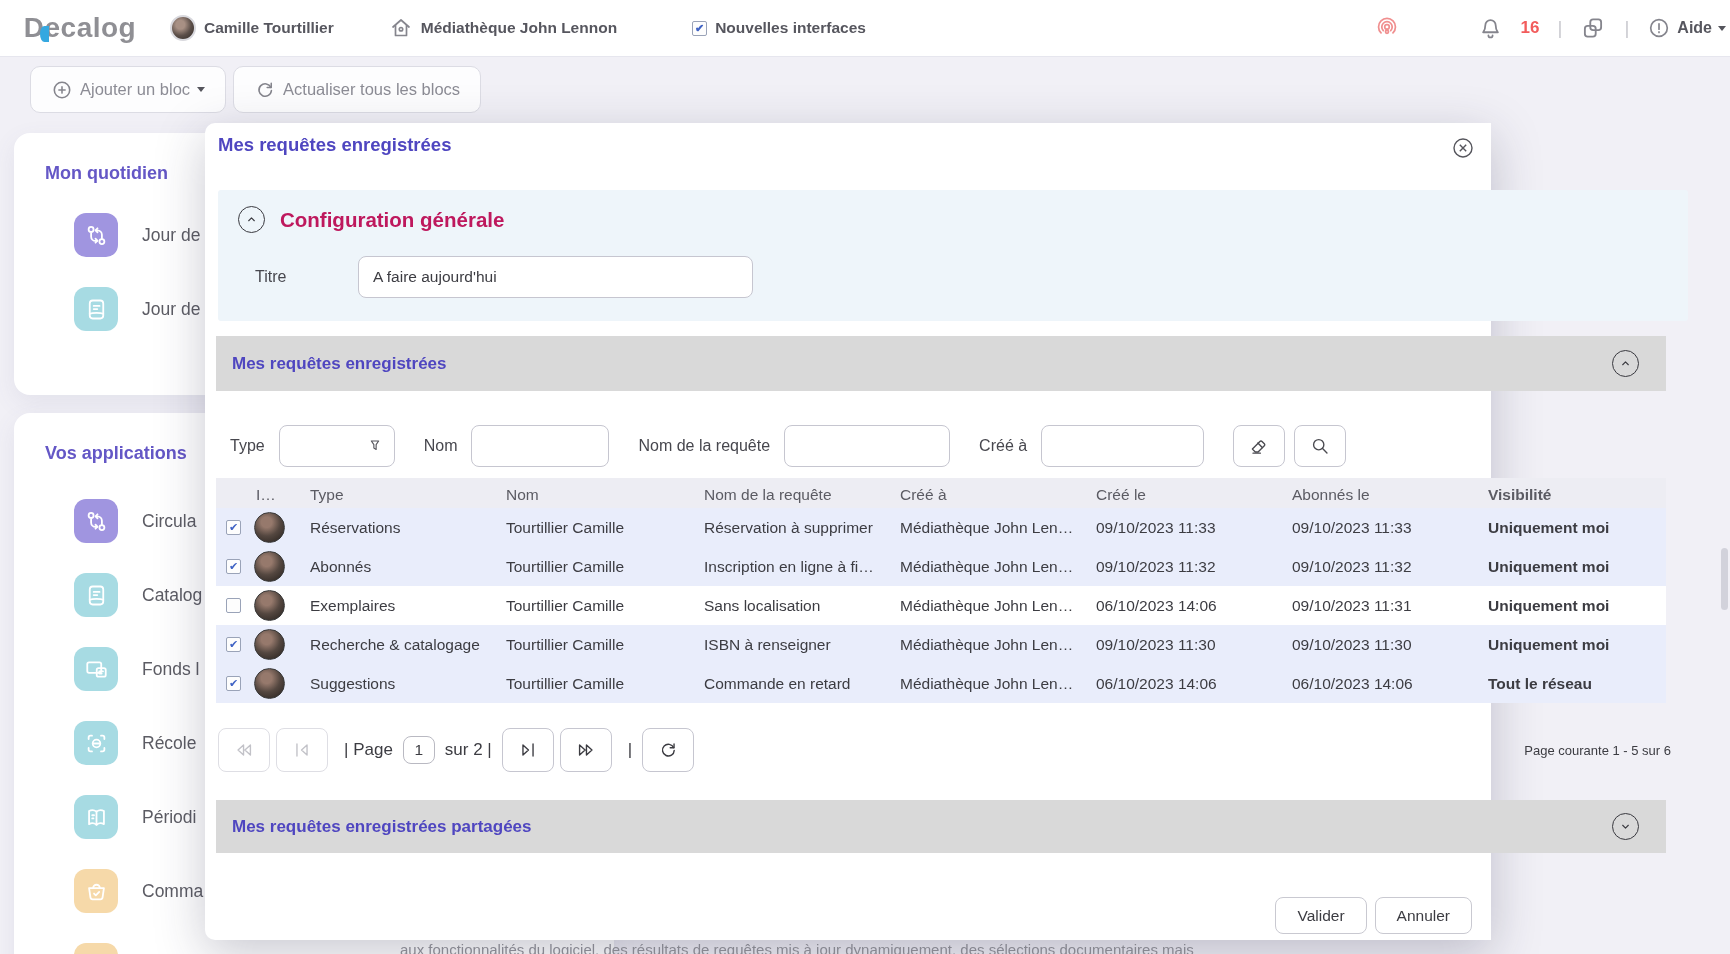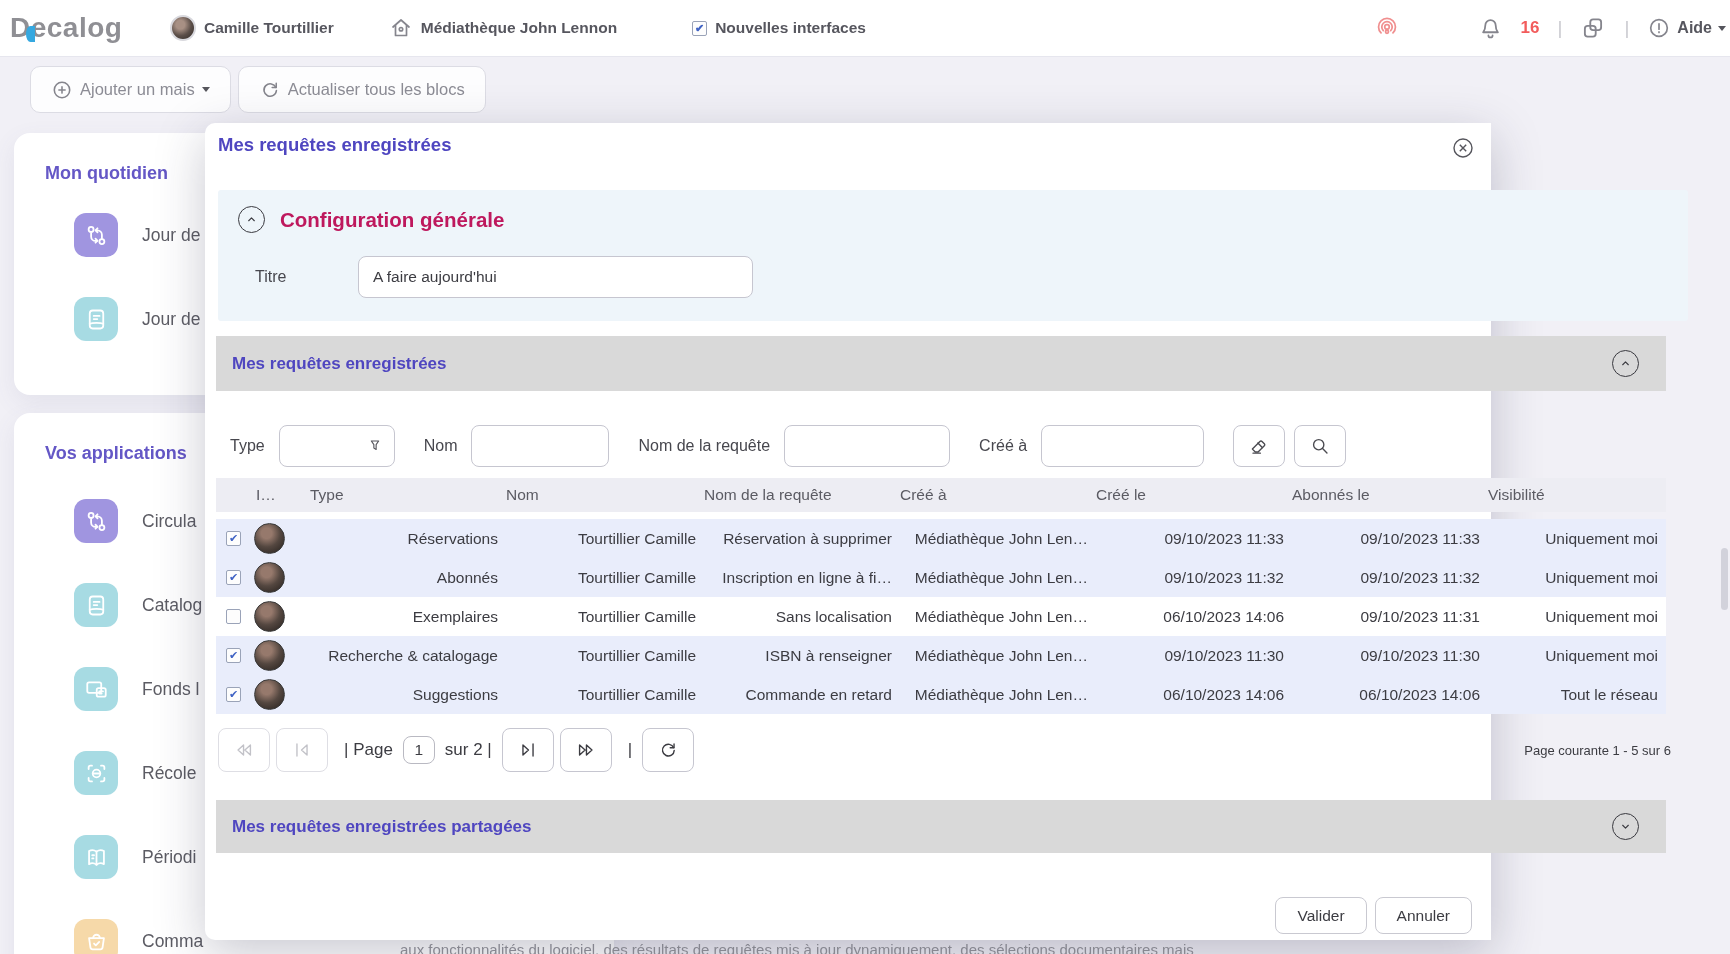--- a/index.html
+++ b/index.html
@@ -13,21 +13,21 @@
   }
   svg { display:block; }
   .ic { fill:none; stroke:#85858d; stroke-width:1.7; stroke-linecap:round; stroke-linejoin:round; }
 
   
   .app-header {
     position:absolute; left:0; top:0; width:1730px; height:57px;
     background:#ffffff; border-bottom:1px solid #e6e6ee;
     display:flex; align-items:center; z-index:30;
   }
-  .logo { display:flex; align-items:center; margin-left:10px; width:140px; }
+  .logo { display:flex; align-items:center; margin-left:10px; width:140px;justify-content:center; }
   .logo-text { font-size:28px; font-weight:bold; color:#8f8f94; letter-spacing:.5px; position:relative; }
   .logo-accent { position:absolute; left:16px; top:14px; width:9px; height:16px;
     border-radius:50% 0 0 50%; background:#35a8e0; z-index:5; }
   .hdr-item { display:flex; align-items:center; gap:8px; font-weight:bold; color:#56565e; font-size:15.5px; }
   .hdr-user { margin-left:20px; }
   .hdr-lib  { margin-left:55px; }
   .hdr-avatar { width:26px; height:26px; border-radius:50%;
     background:radial-gradient(circle at 38% 35%, #a89084 0 22%, #5c4f49 55%, #2c2724 100%);
     border:2px solid #d9d9de; }
   .hdr-check { margin-left:75px; }
@@ -47,21 +47,21 @@
   .tb-btn { display:flex; align-items:center; gap:7px; height:47px; padding:0 20px;
     background:#fdfdfe; border:1px solid #dcdce4; border-radius:10px;
     color:#8c8c95; font-size:16.5px; }
 
   
   .card { position:absolute; background:#ffffff; border-radius:16px;
     box-shadow:0 8px 24px rgba(90,90,130,.09); z-index:1; }
   .card-daily { left:14px; top:133px; width:600px; height:262px; }
   .card-apps  { left:14px; top:413px; width:600px; height:700px; }
   .card-title { position:absolute; left:31px; top:30px; color:#6457c6; font-weight:bold; font-size:18px; }
-  .items { position:absolute; left:60px; top:80px; display:flex; flex-direction:column; gap:40px; }
+  .items { position:absolute; left:60px; top:80px; display:flex; flex-direction:column; gap:30px; }
   .card-apps .items { top:86px; }
   .app-item { display:flex; align-items:center; gap:24px; height:44px; }
   .app-ic { width:44px; height:44px; border-radius:12px; display:flex; align-items:center; justify-content:center; }
   .app-ic svg { width:27px; height:27px; fill:none; stroke:#ffffff; stroke-width:1.6; stroke-linecap:round; stroke-linejoin:round; }
   .app-lb { color:#5c5c64; font-size:17.5px; font-weight:500; white-space:nowrap; }
 
   
   .bg-bottom-text { position:absolute; left:400px; top:941px; font-size:15px; color:#97979d; white-space:nowrap; z-index:2; }
   .scroll-thumb { position:absolute; right:2px; top:548px; width:7px; height:62px; border-radius:4px; background:#d2d2db; z-index:2; }
 
@@ -104,37 +104,37 @@
   .f-req { width:166px; }
   .f-created { width:163px; }
   .sq-btn { width:52px; height:42px; border:1px solid #c6c6d0; border-radius:8px; background:#fff;
     display:flex; align-items:center; justify-content:center; cursor:pointer; }
   .sq-btn + .sq-btn { margin-left:9px; }
   .sq-btn svg { width:22px; height:22px; stroke:#4a4a50; stroke-width:1.5; fill:none; stroke-linecap:round; stroke-linejoin:round; }
 
   
   .thead { position:absolute; left:11px; top:355px; width:1450px; height:34px;
     background:#ededf3; display:flex; align-items:center; color:#5b5b63; font-size:15.5px; }
-  .tbody { position:absolute; left:11px; top:396px; width:1450px;text-align:right; }
+  .tbody { position:absolute; left:11px; top:385px; width:1450px; }
   .trow { display:flex; align-items:center; height:39px; background:#ffffff; font-size:15.5px; color:#3c3c42; cursor:pointer; }
   .trow.sel { background:#e9edfb; }
   .td { overflow:hidden; white-space:nowrap; text-overflow:ellipsis; padding-right:8px; }
   .c-inc { width:94px; padding-left:40px; }
   .c-chk { width:38px; padding-left:10px; display:flex; }
   .c-av { width:56px; display:flex; }
   .row-avatar { width:31px; height:31px; border-radius:50%;
     background:radial-gradient(circle at 40% 32%, #96796c 0 20%, #544740 52%, #241f1c 100%);
     border:1px solid #3a3a3a; }
   .c-type { width:196px; }
   .c-nom { width:198px; }
   .c-req { width:196px; }
   .c-ca { width:196px; }
   .c-co { width:196px; }
   .c-mo { width:196px; }
-  .c-vis { flex:1; }
+  .c-vis { flex:1;font-weight:bold; }
 
   
   .pager { position:absolute; left:13px; top:605px; width:1453px; display:flex; align-items:center; height:44px; }
   .pg-btn { width:52px; height:44px; border:1px solid #c6c6d0; border-radius:8px; background:#fff;
     display:flex; align-items:center; justify-content:center; margin-right:6px; cursor:pointer; }
   .pg-btn svg { width:22px; height:22px; fill:none; stroke:#3c3c42; stroke-width:1.5; stroke-linecap:round; stroke-linejoin:round; }
   .pg-btn.disabled { border-color:#dedee4; }
   .pg-btn.disabled svg { stroke:#c2c2c8; }
   .pg-text { color:#3c3c42; font-size:17px; font-weight:500; margin:0 10px; white-space:nowrap; }
   .pg-input { width:32px; height:28px; border:1px solid #b9b9c2; border-radius:8px; text-align:center;
@@ -205,21 +205,21 @@
     </div>
   </div>
 </div>
 
 <div class="toolbar">
   <button class="tb-btn">
     <svg class="ic" width="22" height="22" viewBox="0 0 24 24">
       <circle cx="12" cy="12" r="8.4"></circle>
         <path d="M12 8.6v6.8M8.6 12h6.8"></path>
     </svg>
-    <span>Ajouter un mais</span>
+    <span>Ajouter un bloc</span>
     <span class="caret-down"></span>
   </button>
   <button class="tb-btn">
     <svg class="ic" width="22" height="22" viewBox="0 0 24 24">
       <path d="M18.4 9.2A6.8 6.8 0 1 0 19 12.6"></path>
         <path d="M18.8 4.8v4.4h-4.4"></path>
     </svg>
     <span>Actualiser tous les blocs</span>
   </button>
 </div>

